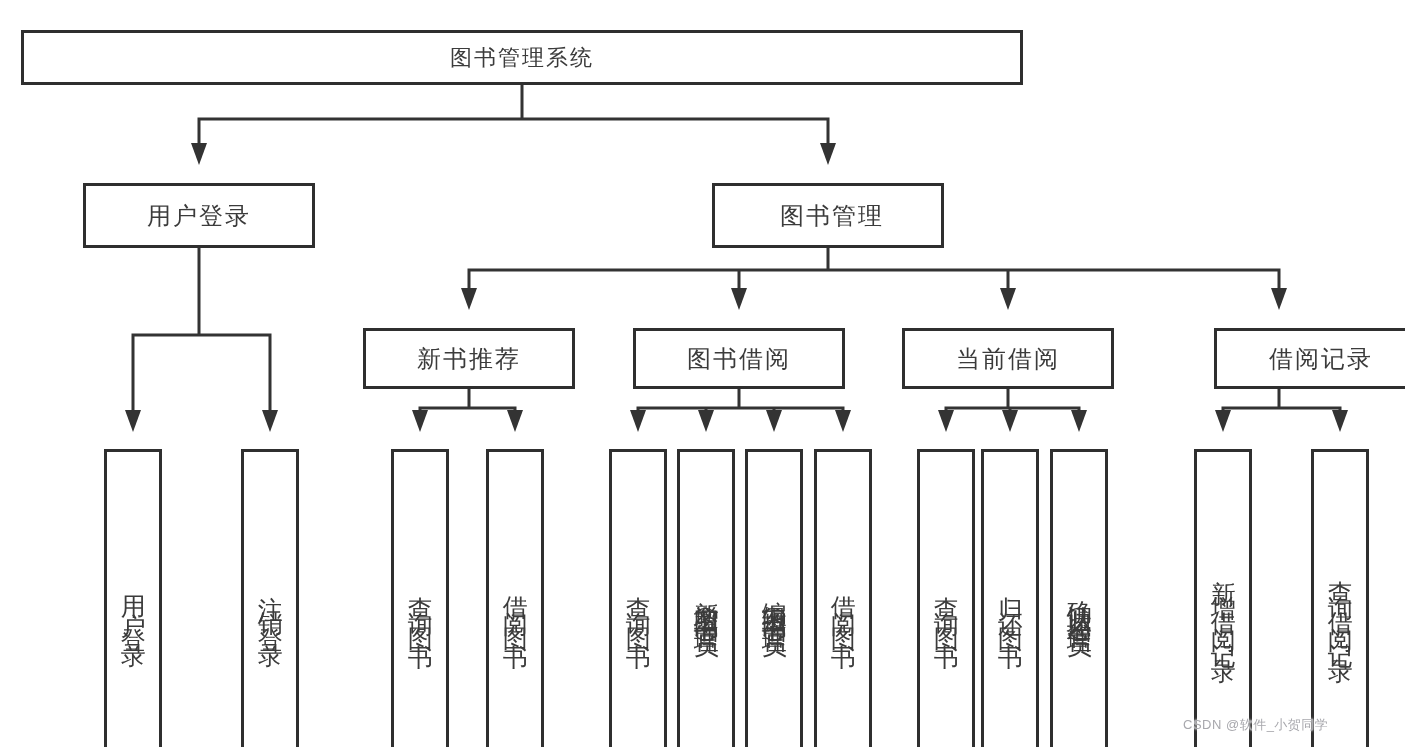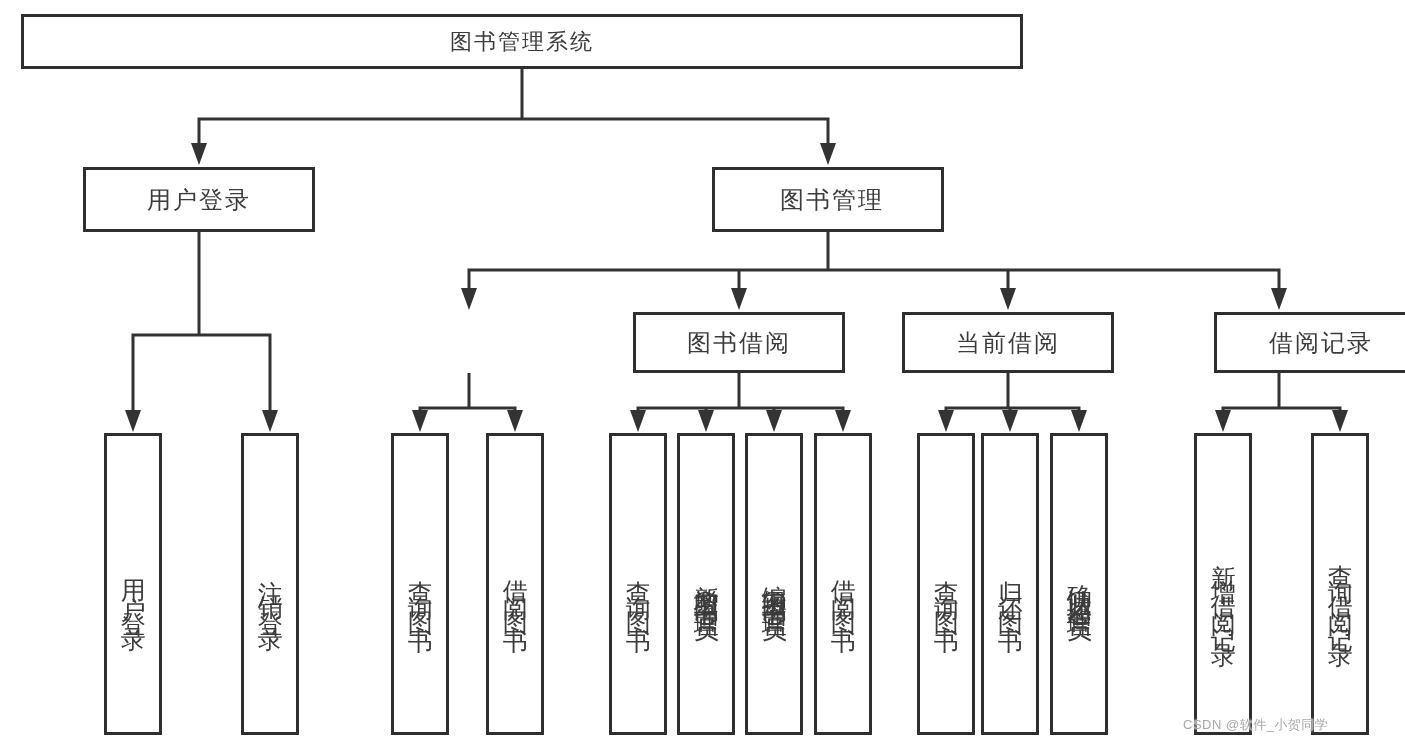--- a/index.html
+++ b/index.html
@@ -33,20 +33,21 @@
   }
   .box {
     position: absolute;
     box-sizing: border-box;
     background: #ffffff;
     border: 3px solid #2f2f2f;
     display: flex;
     align-items: center;
     justify-content: center;
     color: #3b3b3b;
+    margin-top: 16px;
   }
   .box.root span {
     font-size: 22px;
     letter-spacing: 2px;
   }
   .box.lvl span {
     font-size: 24px;
     letter-spacing: 2px;
   }
   .box.leaf {
@@ -119,20 +120,23 @@
     <span>图书管理系统</span>
   </div>
 
   <div class="box lvl" style="left:83px; top:167px; width:232px; height:65px;">
     <span>用户登录</span>
   </div>
   <div class="box lvl" style="left:712px; top:167px; width:232px; height:65px;padding-left:8px;">
     <span>图书管理</span>
   </div>
 
+  <div class="box lvl" style="left:363px; top:312px; width:212px; height:61px;">
+    <span>新书推荐</span>
+  </div>
   <div class="box lvl" style="left:633px; top:312px; width:212px; height:61px;">
     <span>图书借阅</span>
   </div>
   <div class="box lvl" style="left:902px; top:312px; width:212px; height:61px;">
     <span>当前借阅</span>
   </div>
   <div class="box lvl" style="left:1214px; top:312px; width:214px; height:61px;">
     <span>借阅记录</span>
   </div>
 

